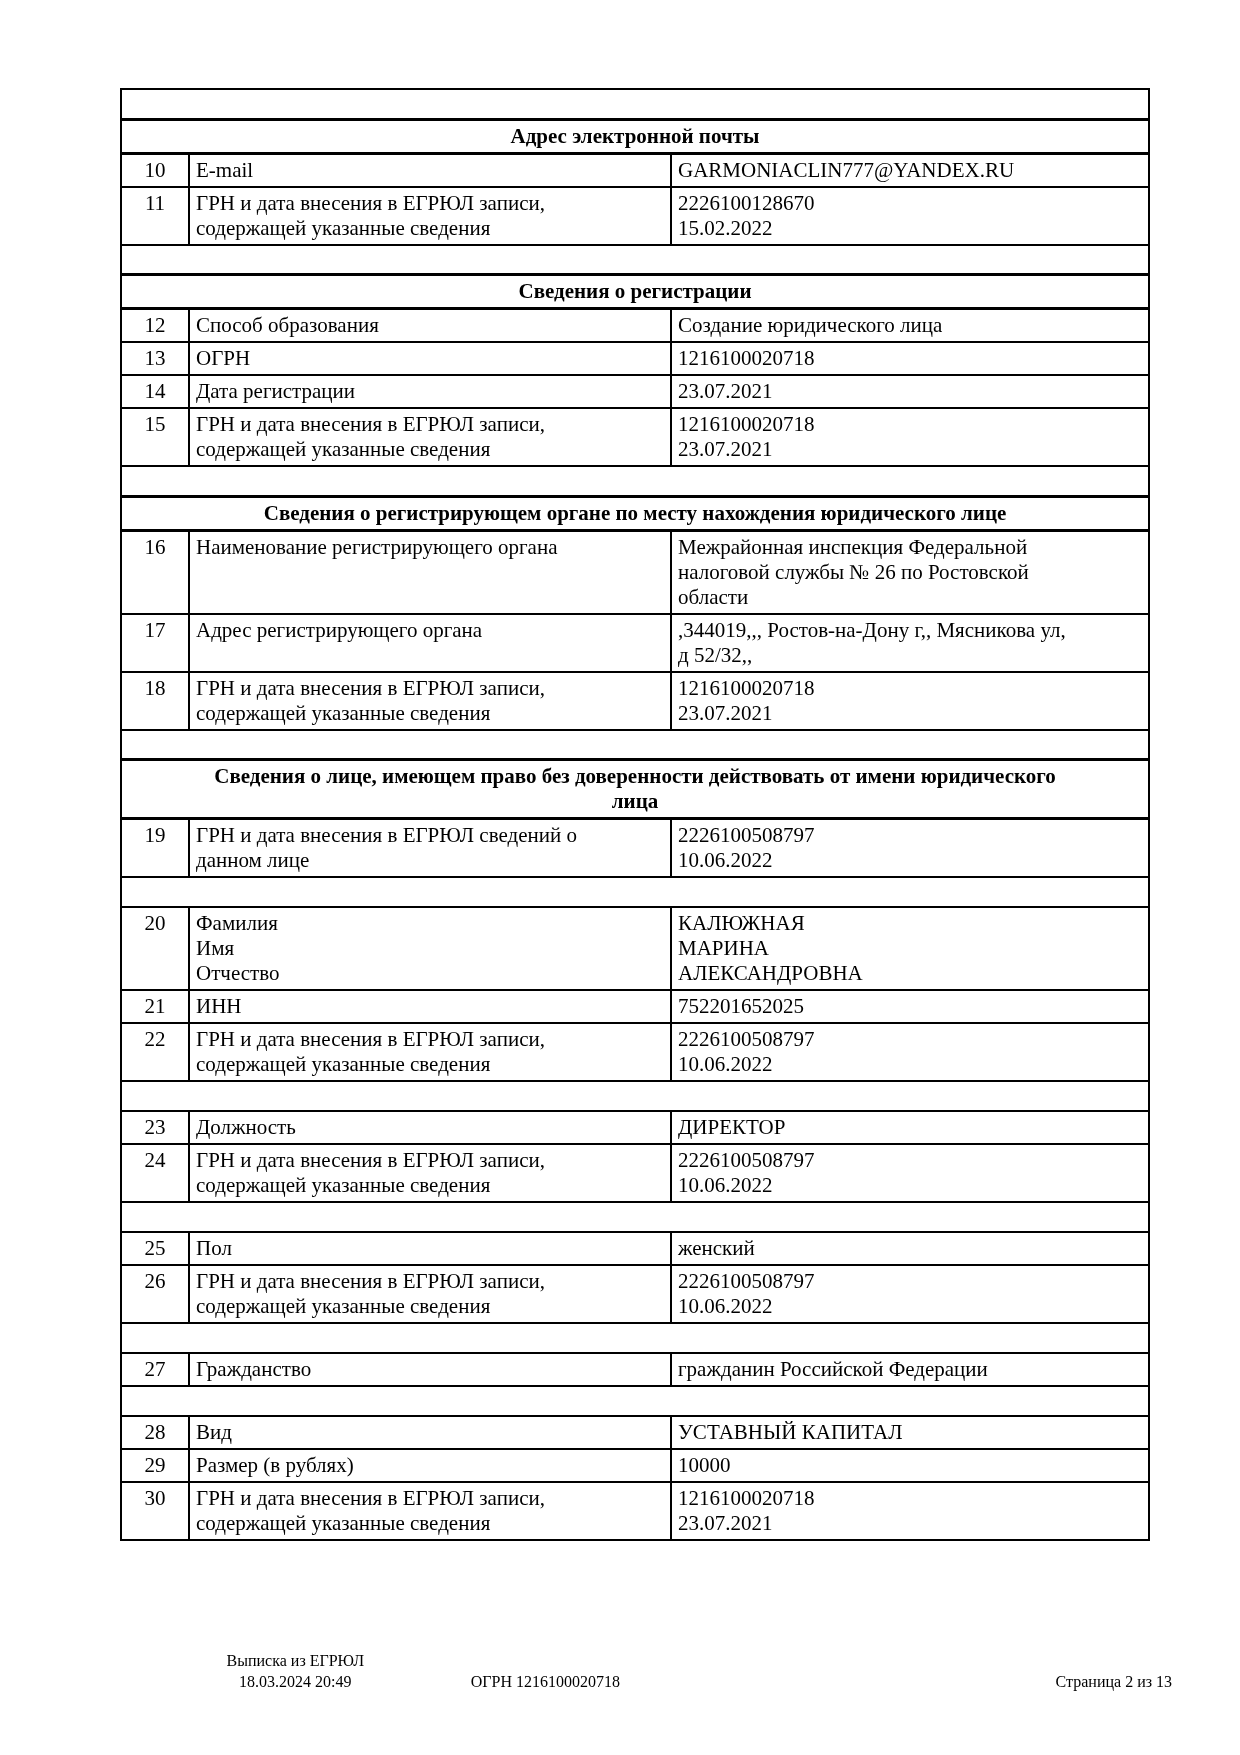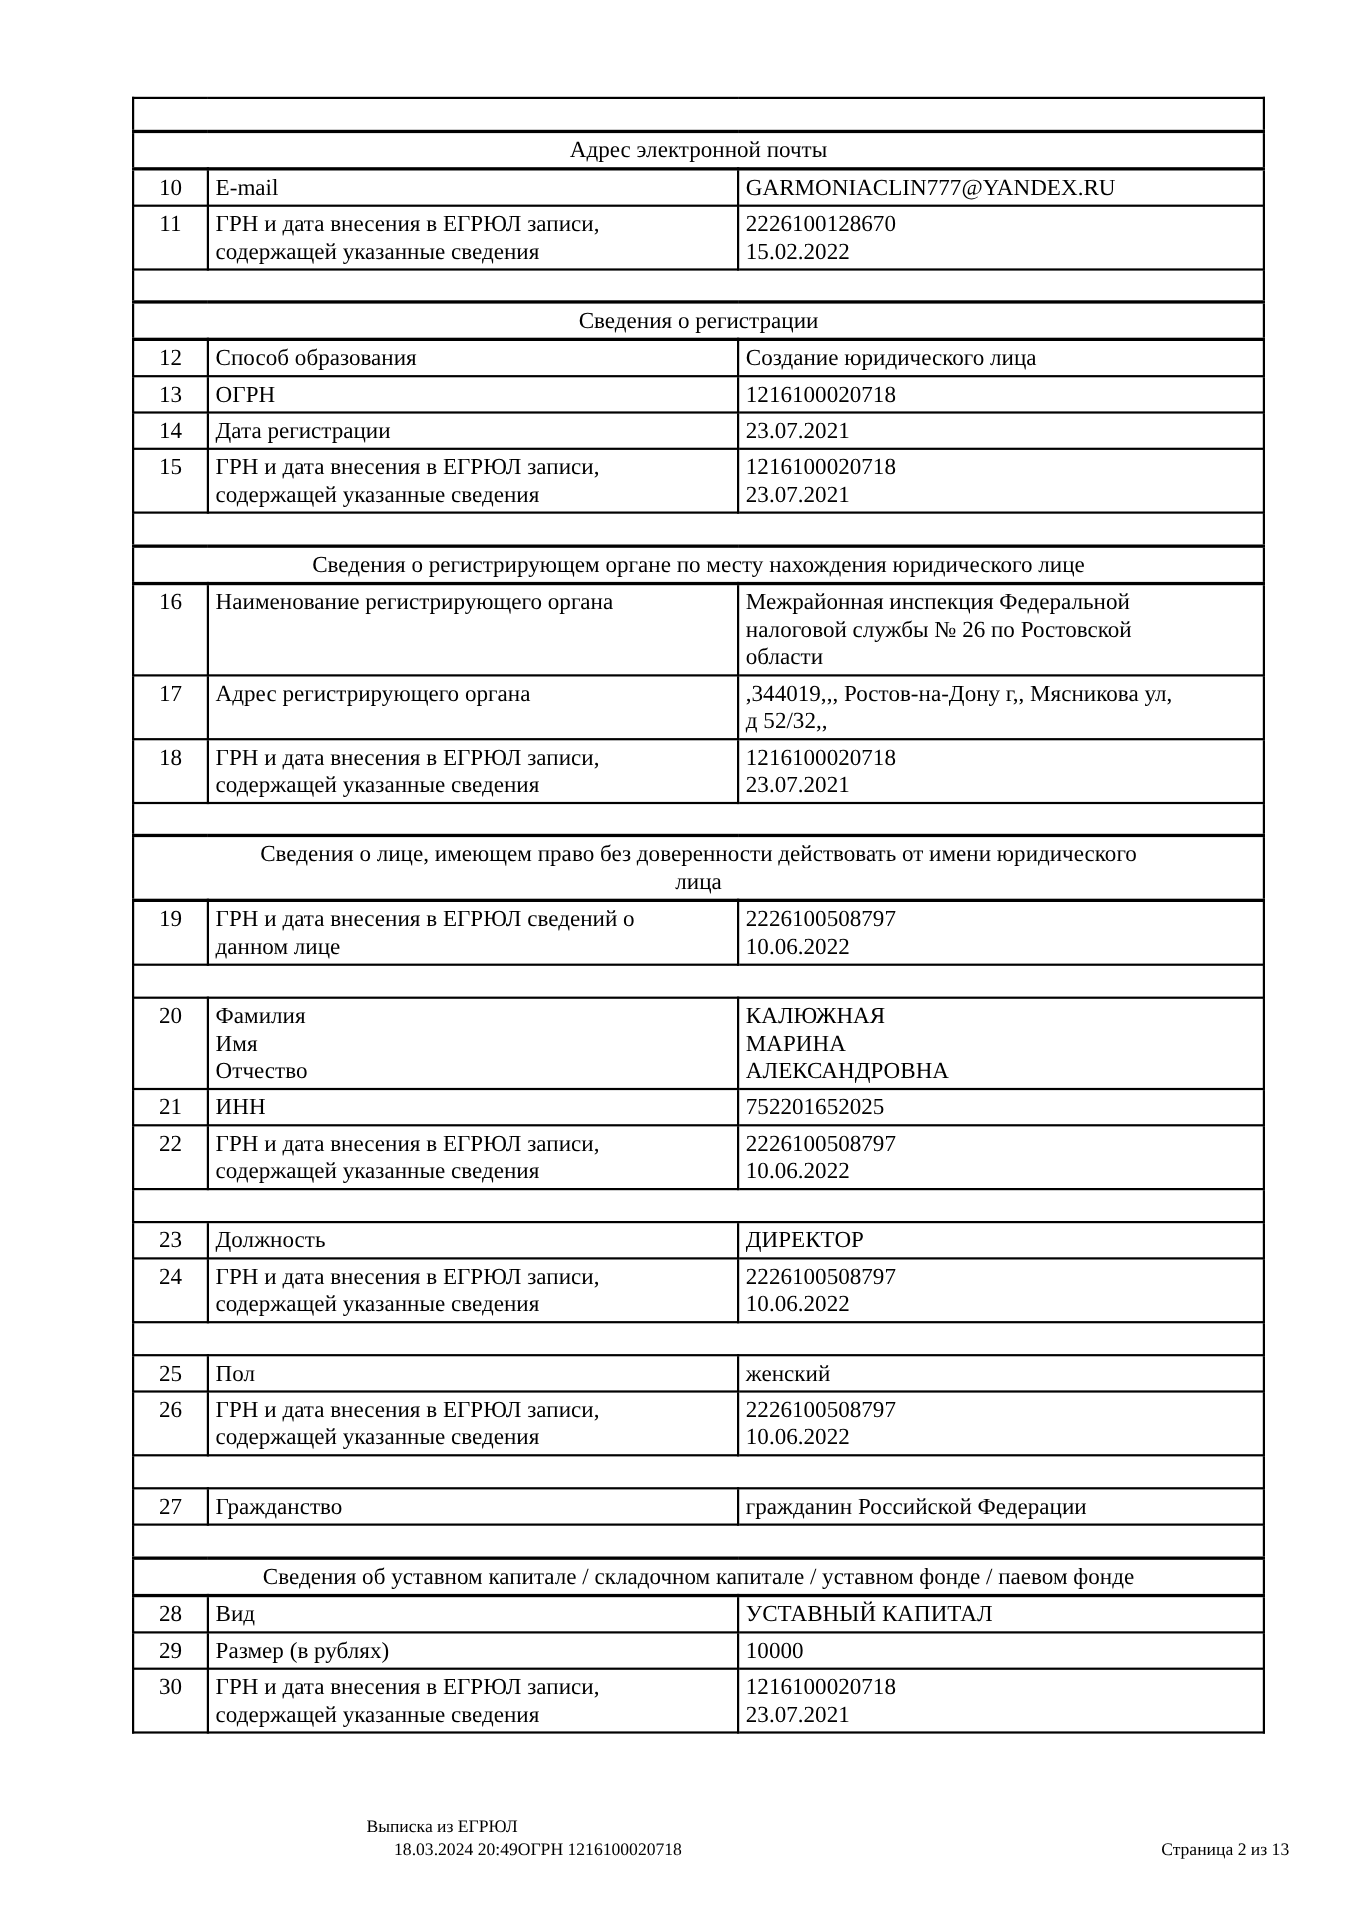--- a/index.html
+++ b/index.html
@@ -31,40 +31,40 @@
     white-space: pre-line;
     overflow: hidden;
   }
   tr.data td.num {
     text-align: center;
     padding-left: 2px;
     padding-right: 2px;
     border-radius: 16px;
   }
   tr.section td {
-    font-weight: normal;
+    font-weight: bold;
     text-align: center;
     border-top: 3px solid #000000;
     border-bottom: 3px solid #000000;
     padding: 3px 4px;
   }
   tr.spacer td {
     height: 30px;
     padding: 0;
   }
   .footer {
     position: absolute;
     left: 120px; top: 1650px;
     width: 1052px;
     display: flex;
     align-items: flex-end;
     font-size: 16px;
     line-height: 21px;
   }
-  .footer .f-left   { flex: 1; text-align: right; }
+  .footer .f-left   { flex: 1; text-align: center; }
   .footer .f-center { flex: 1; text-align: left; }
   .footer .f-right  { flex: 1; text-align: right; margin-top: 12px; }
 </style>
 </head>
 <body>
 
 <table class="doc">
   <colgroup>
     <col class="c-num">
     <col class="c-label">
@@ -215,23 +215,20 @@
         <td colspan="3"></td>
       </tr>
       <tr class="data">
         <td class="num">27</td>
         <td class="label">Гражданство</td>
         <td class="value">гражданин Российской Федерации</td>
       </tr>
       <tr class="spacer">
         <td colspan="3"></td>
       </tr>
-      <tr class="section">
-        <td colspan="3">Сведения об уставном капитале / складочном капитале / уставном фонде / паевом фонде</td>
-      </tr>
       <tr class="data">
         <td class="num">28</td>
         <td class="label">Вид</td>
         <td class="value">УСТАВНЫЙ КАПИТАЛ</td>
       </tr>
       <tr class="data">
         <td class="num">29</td>
         <td class="label">Размер (в рублях)</td>
         <td class="value">10000</td>
       </tr>

